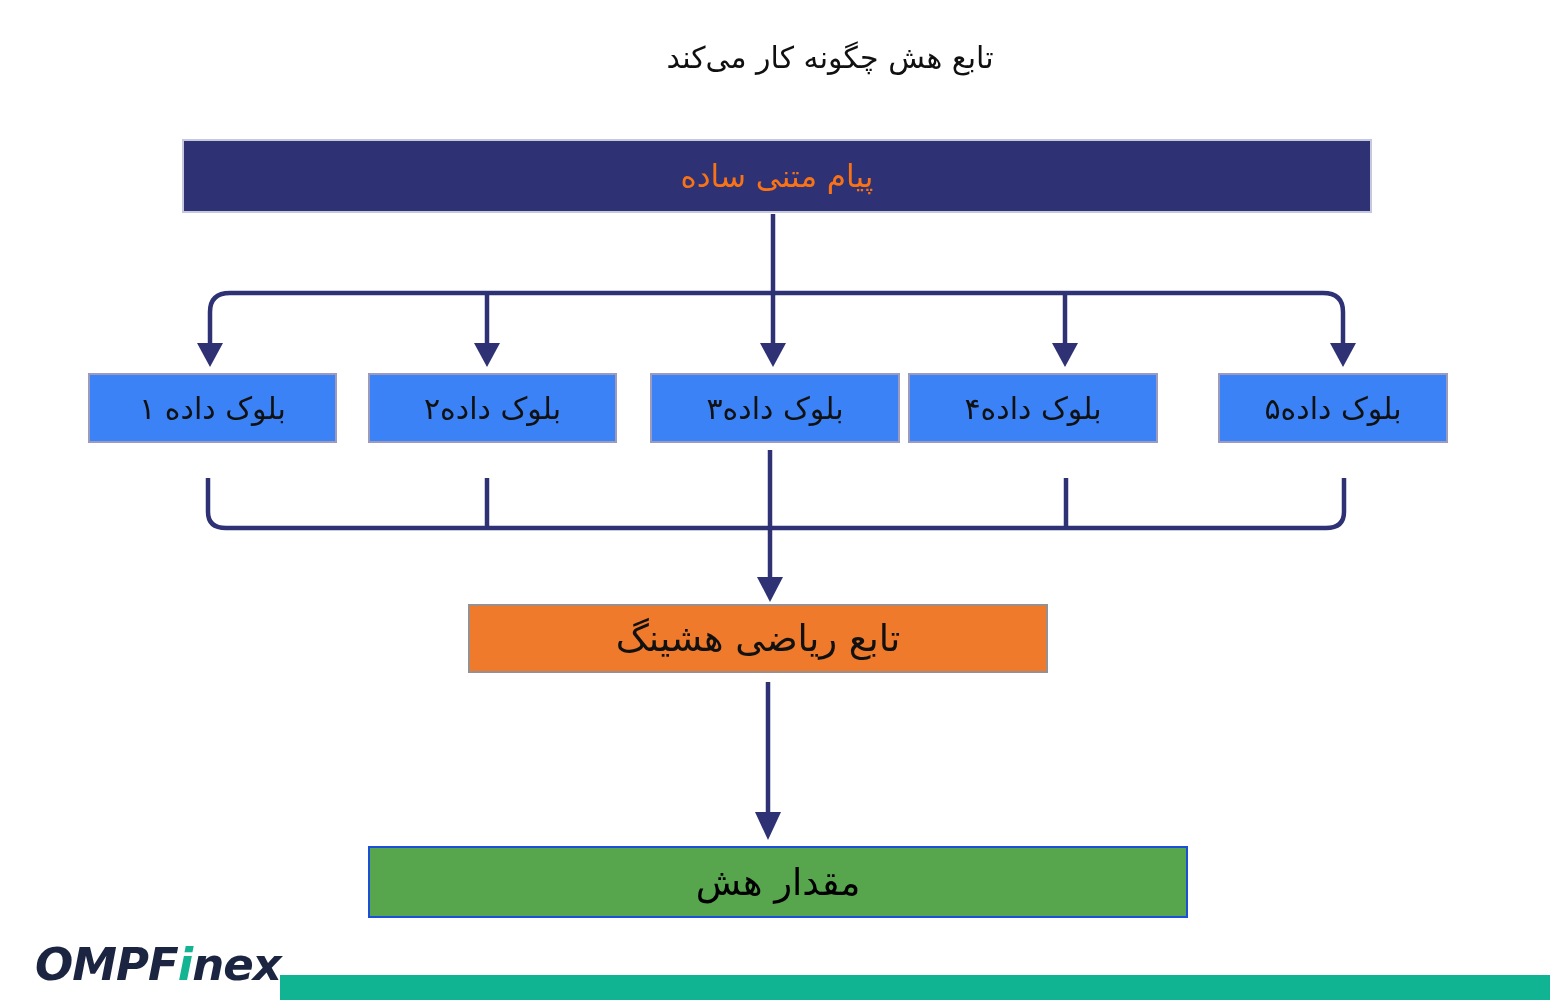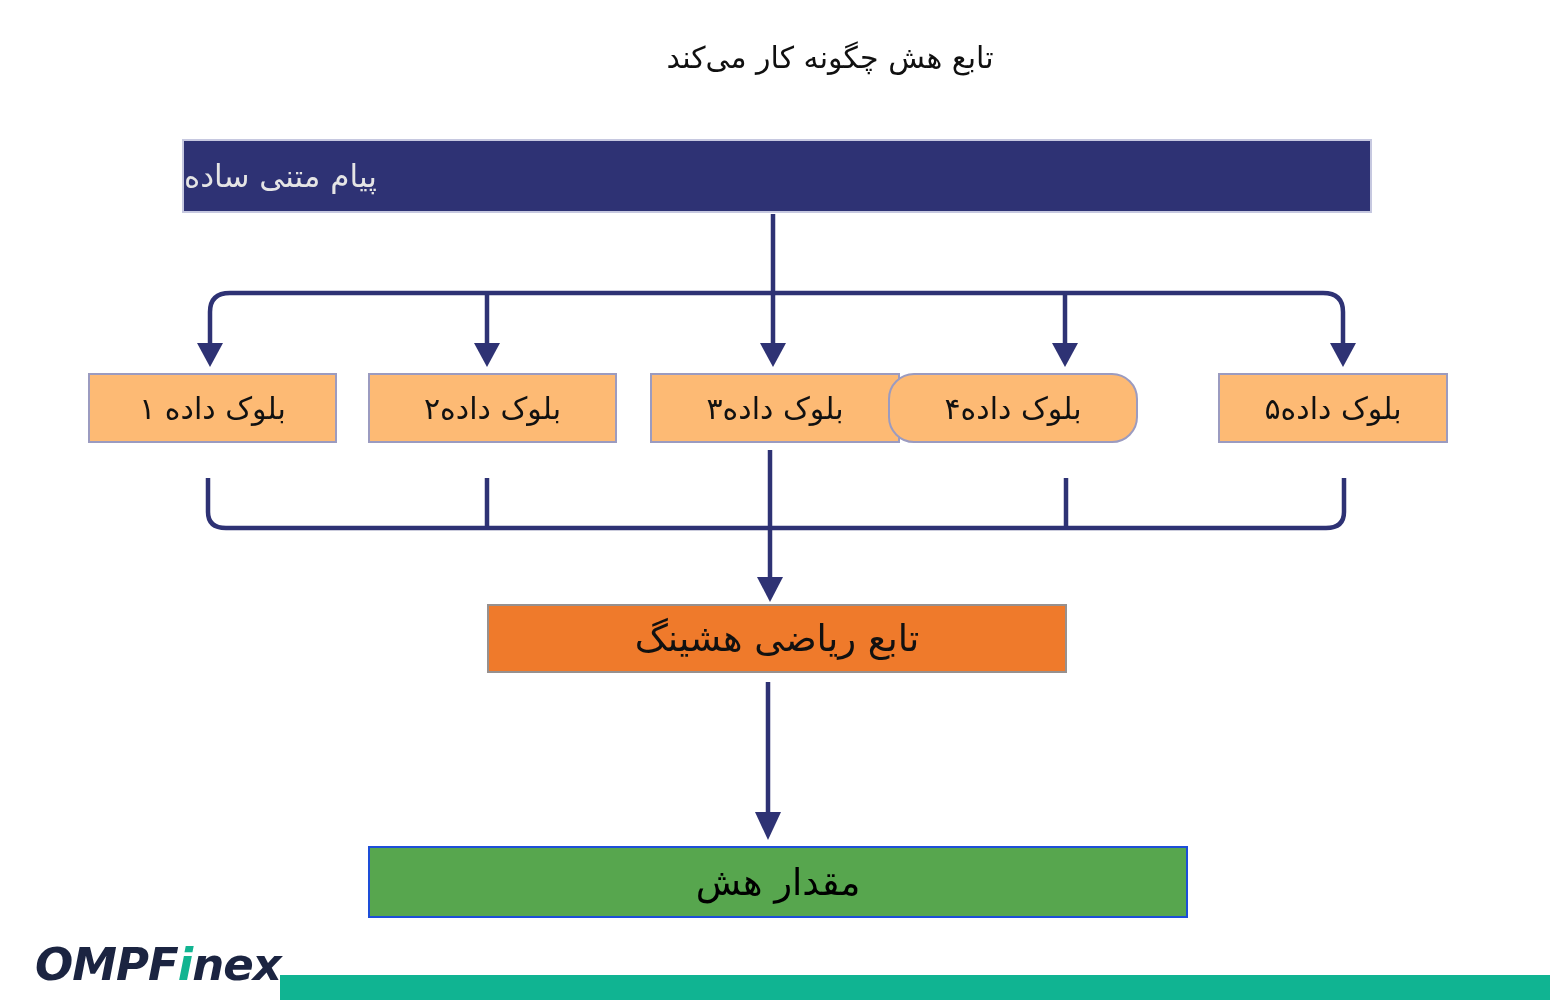--- a/index.html
+++ b/index.html
@@ -11,38 +11,38 @@
   .fa { direction:rtl; unicode-bidi:isolate; }
 
   .title {
     position:absolute; top:40px; left:830px; transform:translateX(-50%);
     font-size:30px; color:#101010; white-space:nowrap;
   }
 
   .navy-bar {
     position:absolute; left:182px; top:139px; width:1190px; height:74px;
     background:#2E3274; border:2px solid #C6C8E0; box-sizing:border-box;
-    display:flex; align-items:center; justify-content:flex-start;
-    color:#e5e5e5; font-size:31px;
+    display:flex; align-items:center; justify-content:center;
+    color:#f97316; font-size:31px;
   }
 
   .block {
     position:absolute; top:373px; height:70px;
-    background:#fdba74; border:2px solid #9B9BC0; box-sizing:border-box;
+    background:#3b82f6; border:2px solid #9B9BC0; box-sizing:border-box;
     display:flex; align-items:center; justify-content:center;
     font-size:30px; color:#111111; white-space:nowrap;
   }
   .b1 { left:88px;   width:249px; }
   .b2 { left:368px;  width:249px; }
   .b3 { left:650px;  width:250px; }
-  .b4 { left:888px;  width:250px;border-radius:26px; }
+  .b4 { left:908px;  width:250px; }
   .b5 { left:1218px; width:230px; }
 
   .orange-box {
-    position:absolute; left:487px; top:604px; width:580px; height:69px;
+    position:absolute; left:468px; top:604px; width:580px; height:69px;
     background:#EF7A2B; border:2px solid #97908E; box-sizing:border-box;
     display:flex; align-items:center; justify-content:center;
     font-size:37px; color:#111111;
   }
 
   .green-box {
     position:absolute; left:368px; top:846px; width:820px; height:72px;
     background:#57A64E; border:2px solid #1d4ed8; box-sizing:border-box;
     display:flex; align-items:center; justify-content:center;
     font-size:37px; color:#000000;

